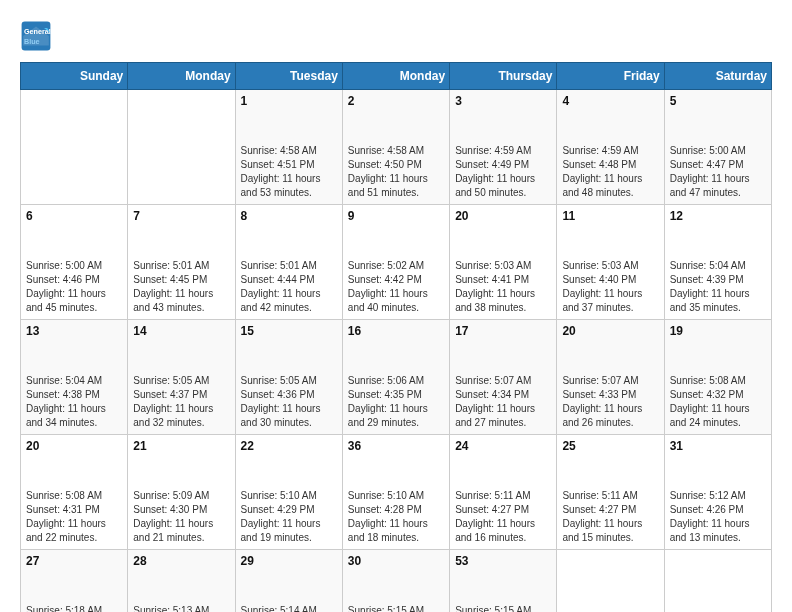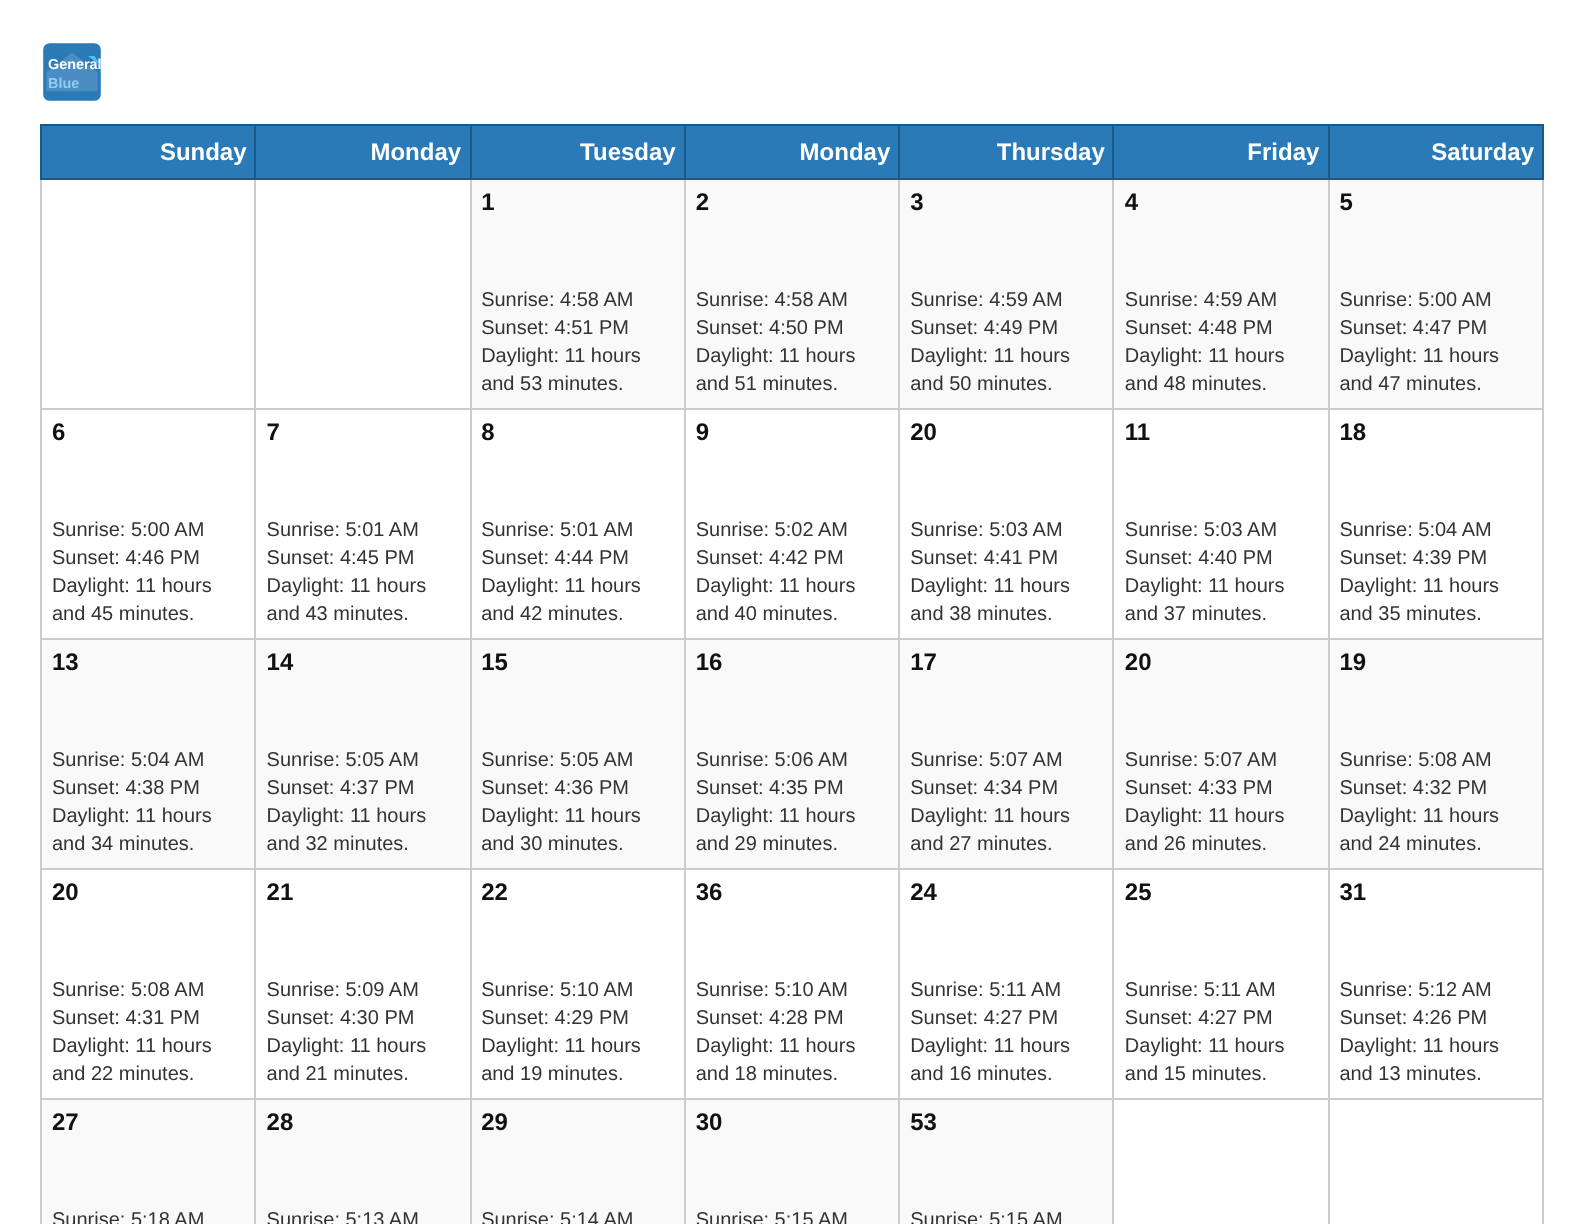--- a/index.html
+++ b/index.html
@@ -175,21 +175,21 @@
 Sunset: 4:41 PM
 Daylight: 11 hours and 38 minutes.</div>
         </td>
         <td>
           <div class="day-number">11</div>
           <div class="day-info">Sunrise: 5:03 AM
 Sunset: 4:40 PM
 Daylight: 11 hours and 37 minutes.</div>
         </td>
         <td>
-          <div class="day-number">18</div>
+          <div class="day-number">12</div>
           <div class="day-info">Sunrise: 5:04 AM
 Sunset: 4:39 PM
 Daylight: 11 hours and 35 minutes.</div>
         </td>
       </tr>
       <tr>
         <td>
           <div class="day-number">13</div>
           <div class="day-info">Sunrise: 5:04 AM
 Sunset: 4:38 PM

